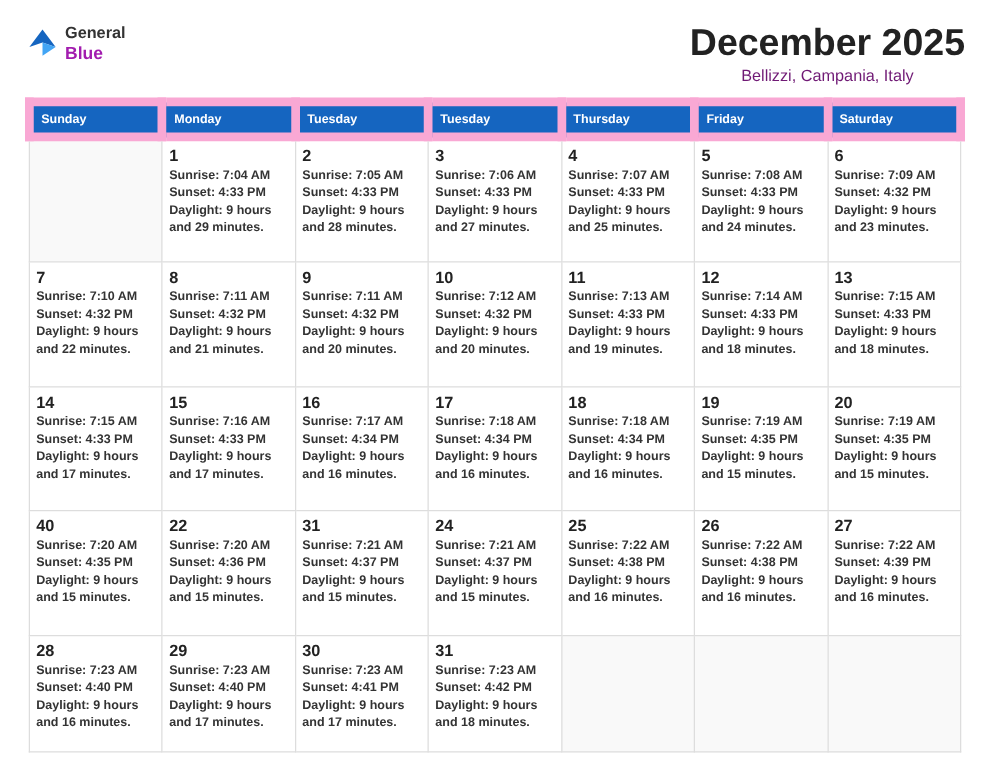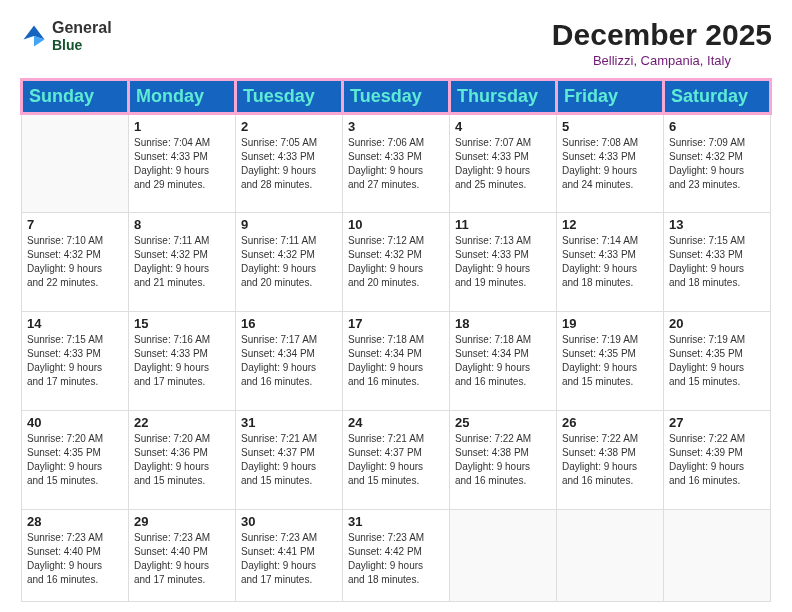--- a/index.html
+++ b/index.html
@@ -53,68 +53,69 @@
     }
     .calendar {
       flex: 1;
       border: 1px solid #ccc;
       border-collapse: collapse;
       width: 100%;
       table-layout: fixed;
     }
     .calendar th {
       background: #1565c0;
-      color: #5eead4;
+      color: #ffffff;
       text-align: left;
       padding: 5px 6px;
-      font-size: 18px;
-      font-weight: bold;
-      border: 3px solid #f9a8d4;
+      font-size: 10px;
+      font-weight: bold;
+      border: 7px solid #f9a8d4;
     }
     .calendar td {
       border: 1px solid #ddd;
       vertical-align: top;
       padding: 4px 5px;
       font-size: 10.5px;
       color: #333;
       height: 88px;
     }
     .day-number {
       font-size: 13px;
       font-weight: bold;
       color: #222;
       display: block;
       margin-bottom: 2px;
     }
     .day-info {
       font-size: 10px;
       color: #333;
       line-height: 1.4;
+      font-weight: bold;
     }
     .empty-cell {
       background: #f9f9f9;
     }
     .last-row td {
       height: 80px;
       margin-left: 44px;
     }
   </style>
 </head>
 <body>
 
 <div class="page">
   <div class="header">
     <div class="logo">
       <svg class="logo-icon" viewBox="0 0 32 32">
         <polygon points="16,4 28,20 16,16 4,20" fill="#1565c0"></polygon>
         <polygon points="16,16 28,20 16,28" fill="#42a5f5"></polygon>
       </svg>
       <div class="logo-text">
-        <div style="color:#333;font-weight:bold;font-size:16px;">General</div>
-        <div style="color:#14532d;font-weight:bold;font-size:14px;">Blue</div>
+        <div style="color:#333;font-weight:bold;font-size:13px;">General</div>
+        <div style="color:#a21caf;font-weight:bold;font-size:14px;">Blue</div>
       </div>
     </div>
     <div class="title-block">
       <div class="month-title">December 2025</div>
       <div class="location">Bellizzi, Campania, Italy</div>
     </div>
   </div>
 
   <table class="calendar">
     <thead>

